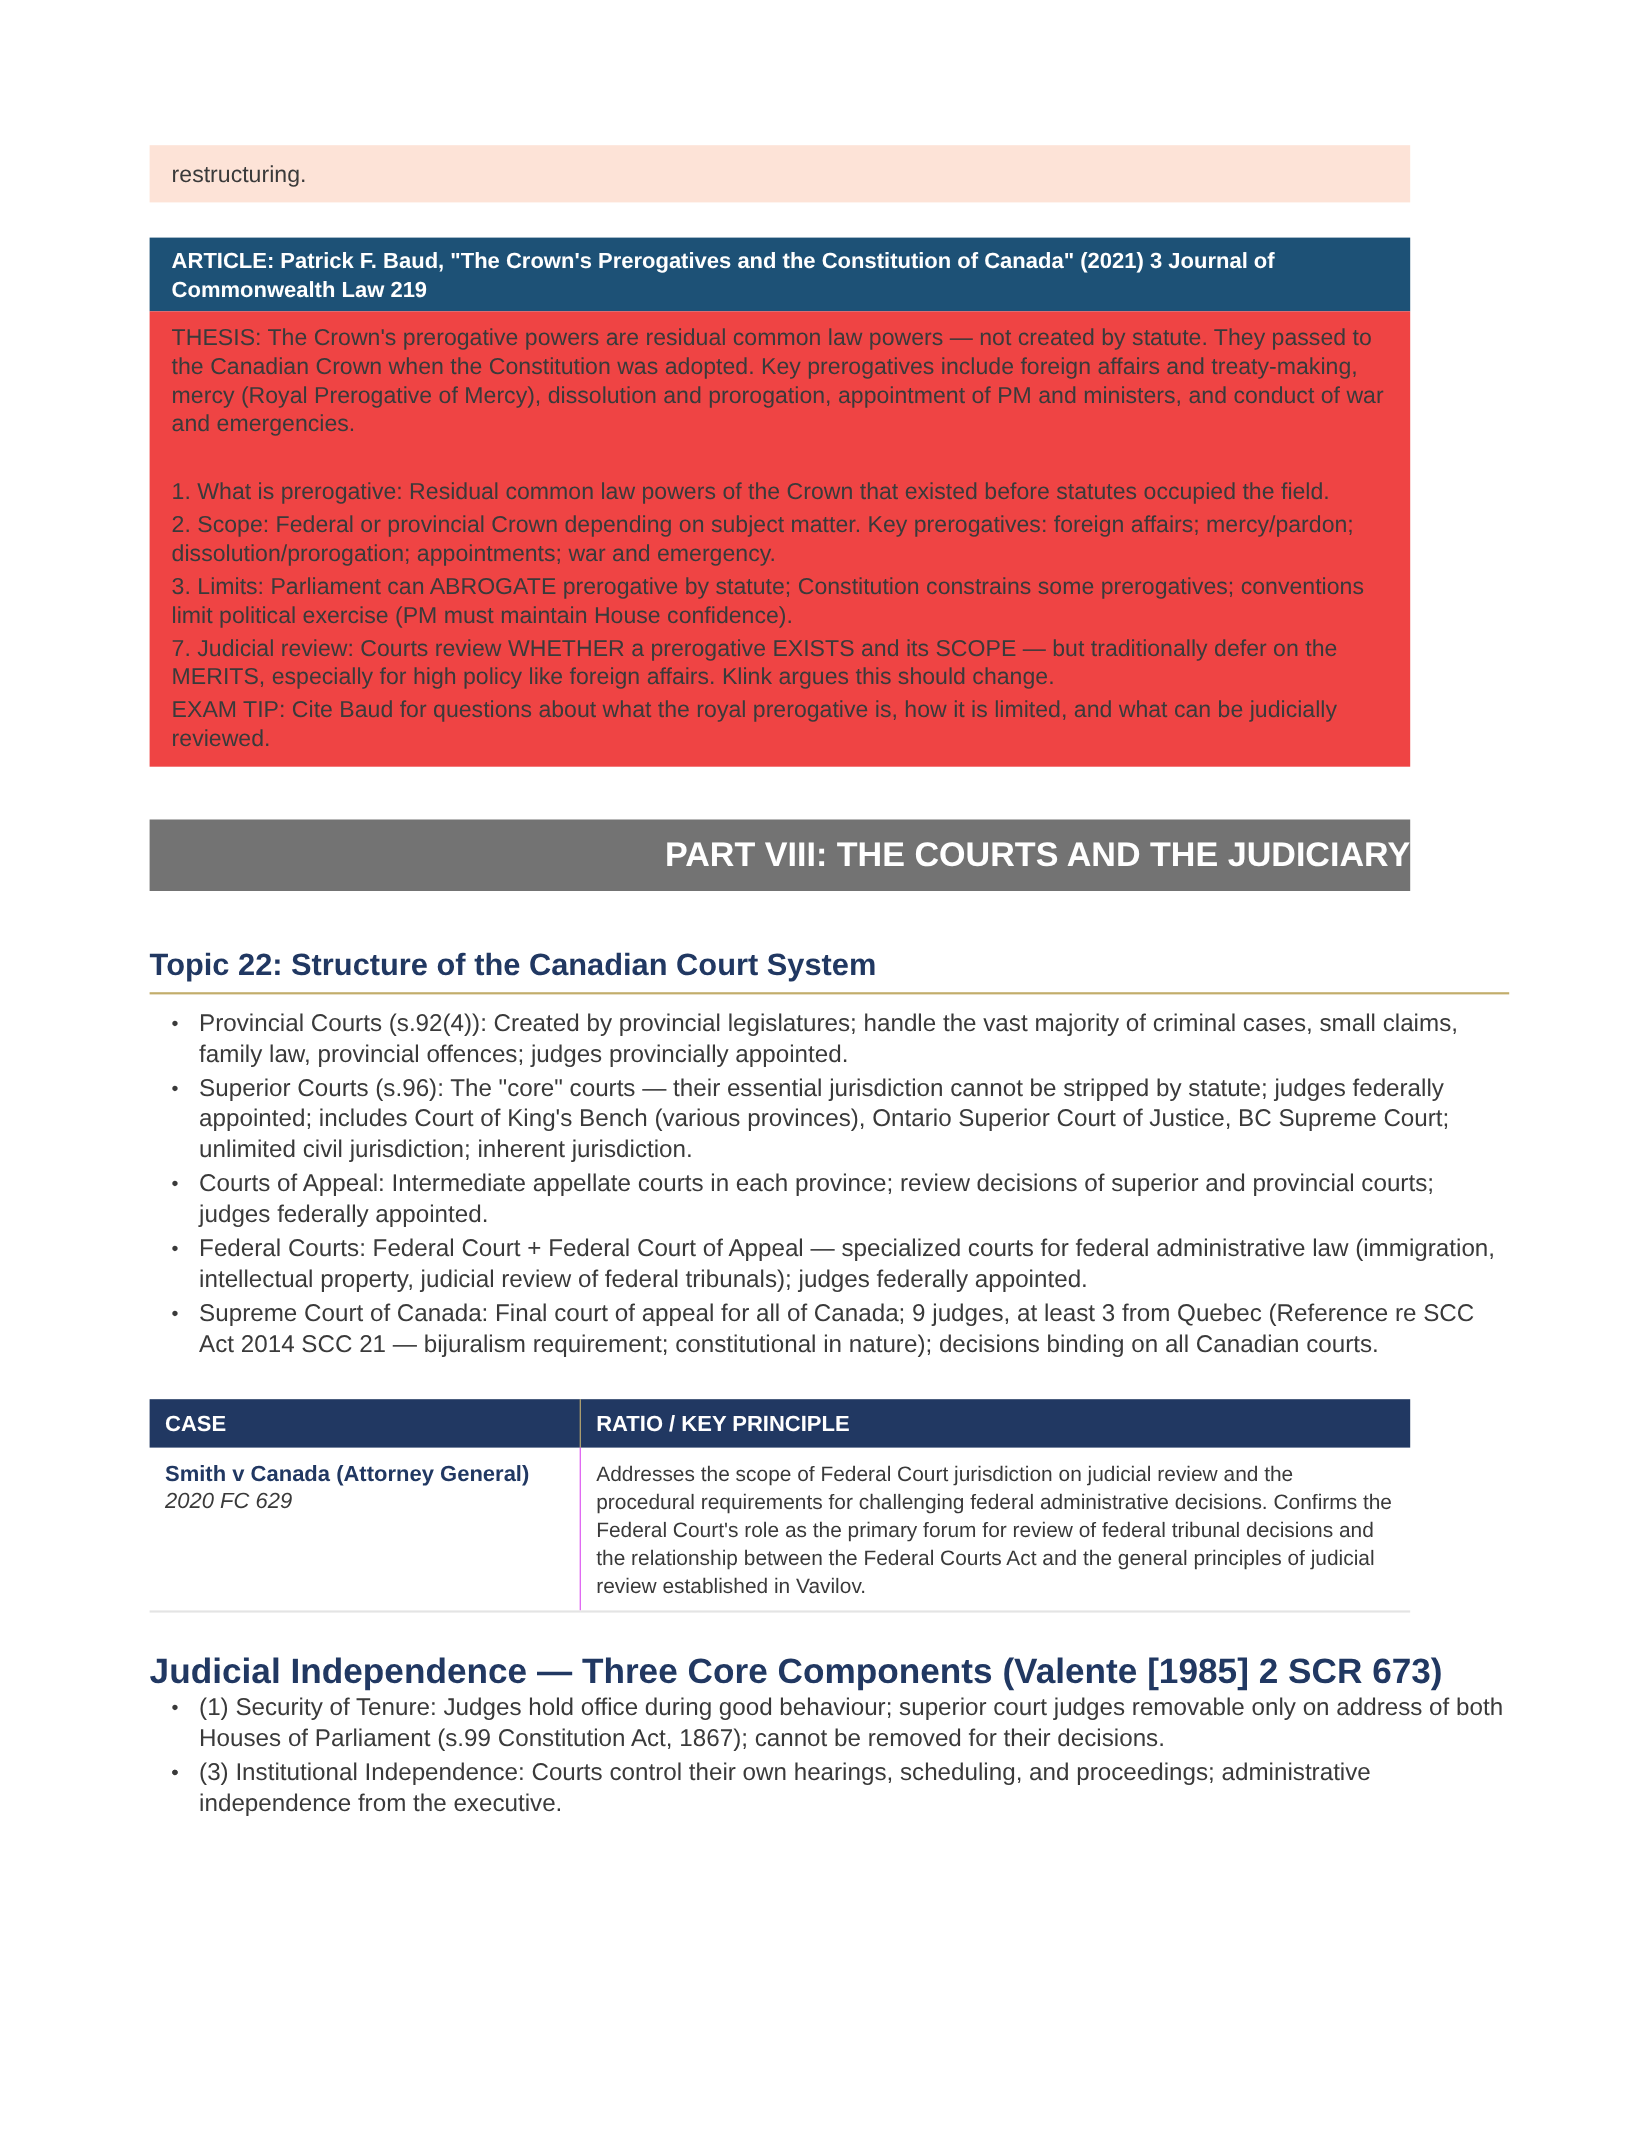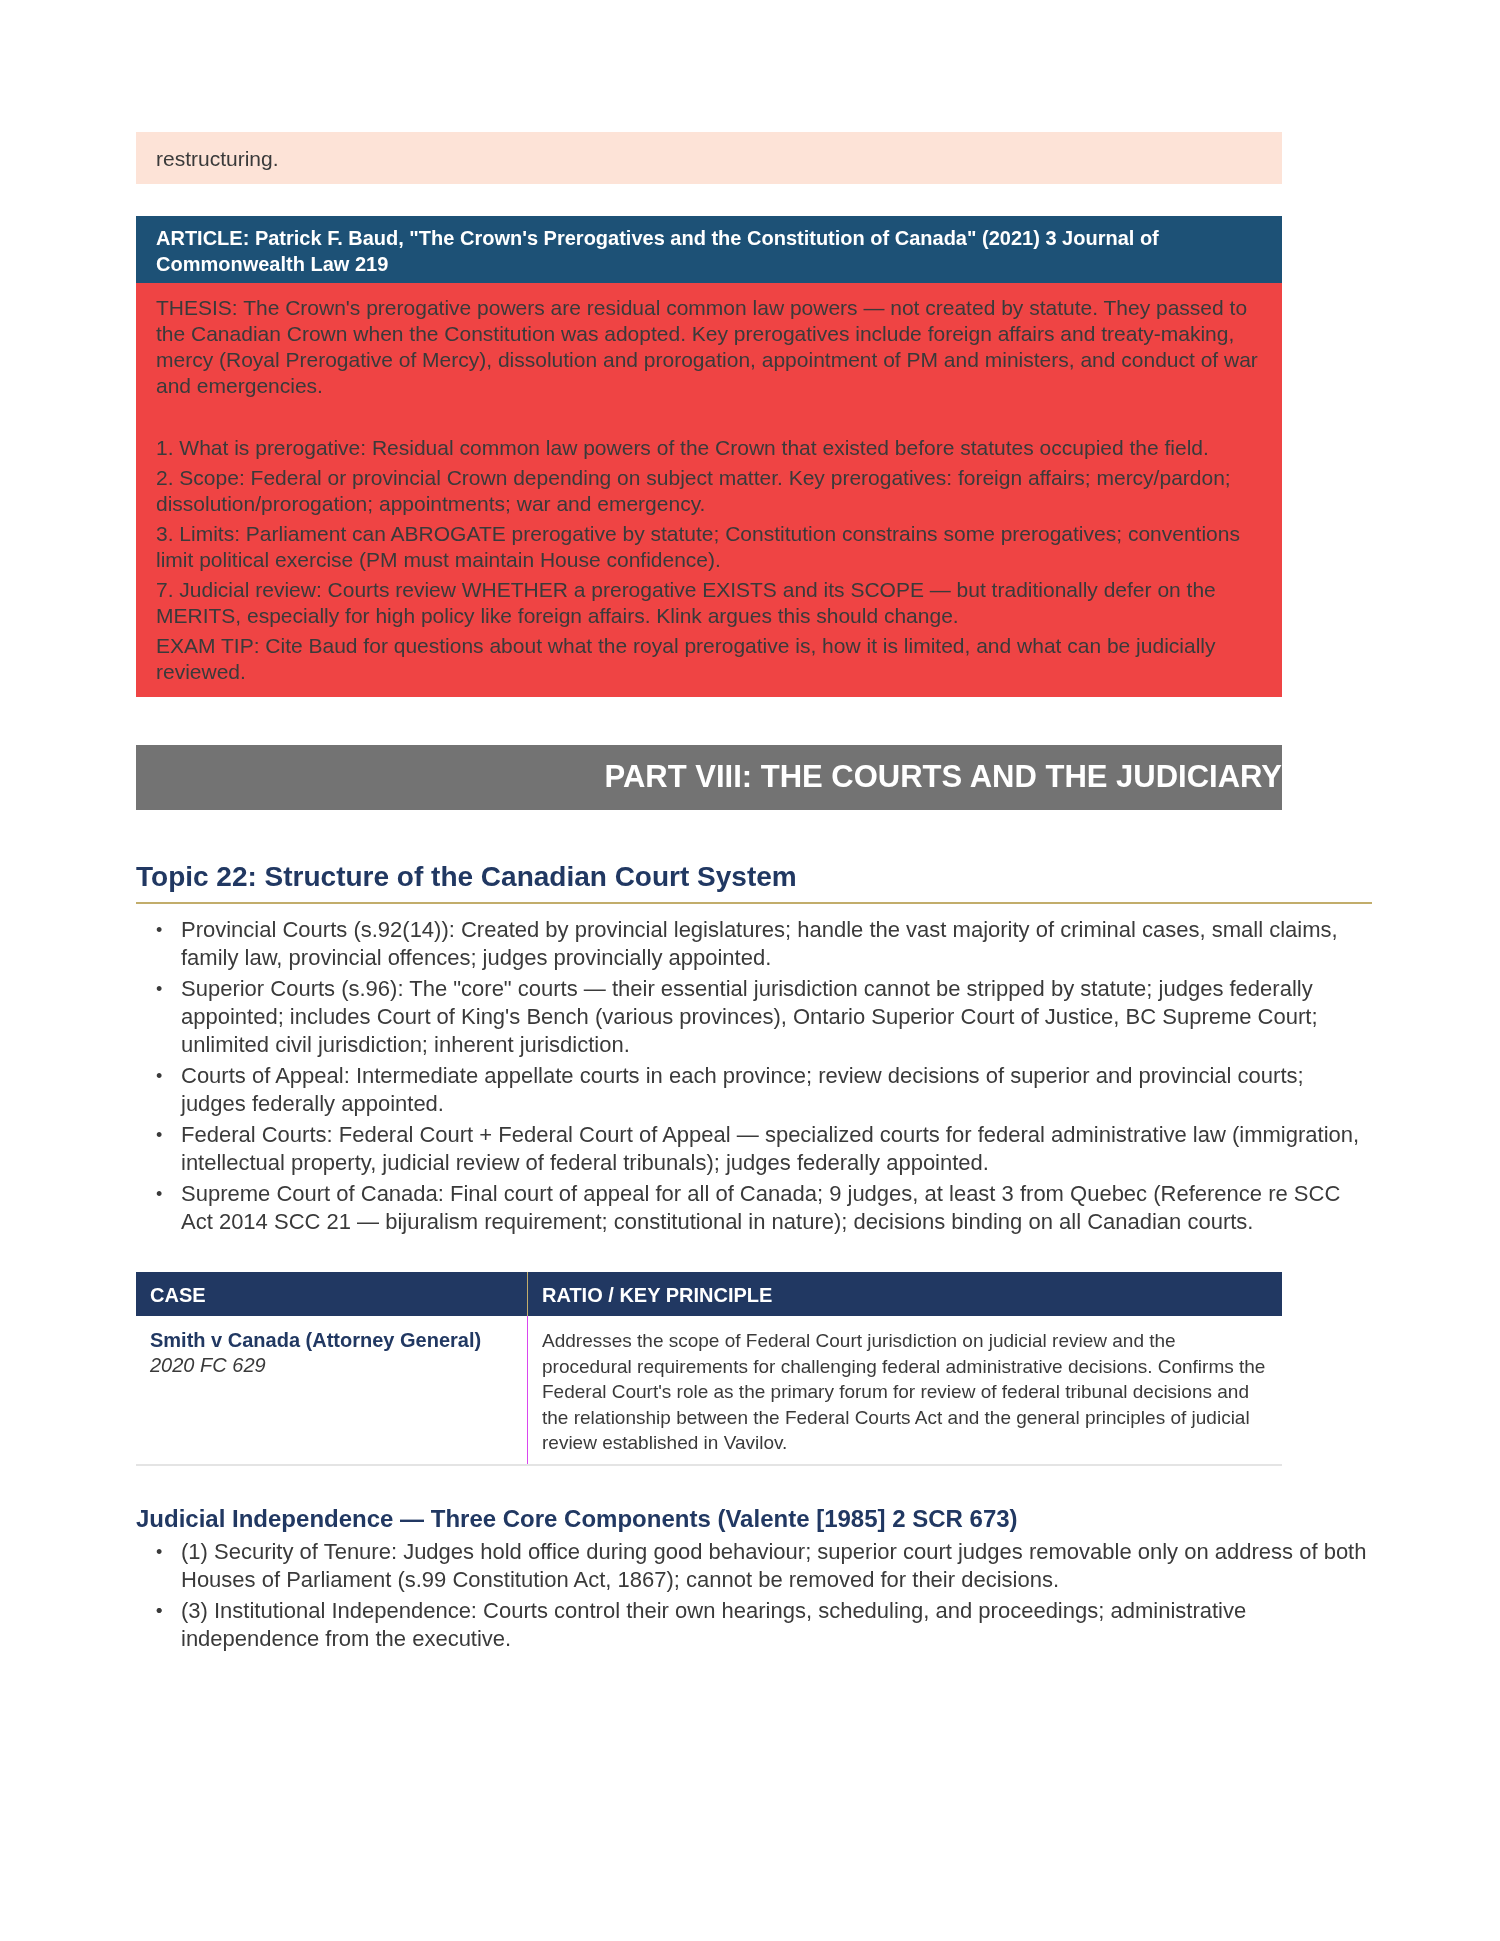--- a/index.html
+++ b/index.html
@@ -61,21 +61,21 @@
   .case-table td {
     vertical-align: top; padding: 12px 14px 8px 14px; border-bottom: 2px solid #e4e4e4;
   }
   .case-table td.c1 { border-right: 1px solid #d946ef; }
   .case-name { color: #213862; font-weight: bold; font-size: 20px; line-height: 25px; }
   .case-cite { color: #3a3a3a; font-style: italic; font-size: 20px; line-height: 25px; }
   .case-ratio { color: #3a3a3a; font-size: 19px; line-height: 25.5px; }
 
   .sub-title {
     margin-top: 38px; color: #213862; font-weight: bold;
-    font-size: 24px; line-height: 30px;
+    font-size: 32px; line-height: 30px;
   }
   ul.bullets.jud { margin-top: 4px; }
 </style>
 </head>
 <body>
 
 <div class="page">
 
   <div class="note-box box-w">
     <span>restructuring.</span>
@@ -91,21 +91,21 @@
       <p class="pt">7. Judicial review: Courts review WHETHER a prerogative EXISTS and its SCOPE — but traditionally defer on the MERITS, especially for high policy like foreign affairs. Klink argues this should change.</p>
       <p class="pt">EXAM TIP: Cite Baud for questions about what the royal prerogative is, how it is limited, and what can be judicially reviewed.</p>
     </div>
   </div>
 
   <div class="part-banner box-w">PART VIII: THE COURTS AND THE JUDICIARY</div>
 
   <div class="topic-title">Topic 22: Structure of the Canadian Court System</div>
 
   <ul class="bullets">
-    <li><span class="dot">•</span><span>Provincial Courts (s.92(14)): Created by provincial legislatures; handle the vast majority of criminal cases, small claims, family law, provincial offences; judges provincially appointed.</span></li>
+    <li><span class="dot">•</span><span>Provincial Courts (s.92(4)): Created by provincial legislatures; handle the vast majority of criminal cases, small claims, family law, provincial offences; judges provincially appointed.</span></li>
     <li><span class="dot">•</span><span>Superior Courts (s.96): The "core" courts — their essential jurisdiction cannot be stripped by statute; judges federally appointed; includes Court of King's Bench (various provinces), Ontario Superior Court of Justice, BC Supreme Court; unlimited civil jurisdiction; inherent jurisdiction.</span></li>
     <li><span class="dot">•</span><span>Courts of Appeal: Intermediate appellate courts in each province; review decisions of superior and provincial courts; judges federally appointed.</span></li>
     <li><span class="dot">•</span><span>Federal Courts: Federal Court + Federal Court of Appeal — specialized courts for federal administrative law (immigration, intellectual property, judicial review of federal tribunals); judges federally appointed.</span></li>
     <li><span class="dot">•</span><span>Supreme Court of Canada: Final court of appeal for all of Canada; 9 judges, at least 3 from Quebec (Reference re SCC Act 2014 SCC 21 — bijuralism requirement; constitutional in nature); decisions binding on all Canadian courts.</span></li>
   </ul>
 
   <table class="case-table">
     <thead>
       <tr>
         <th class="c1">CASE</th>

